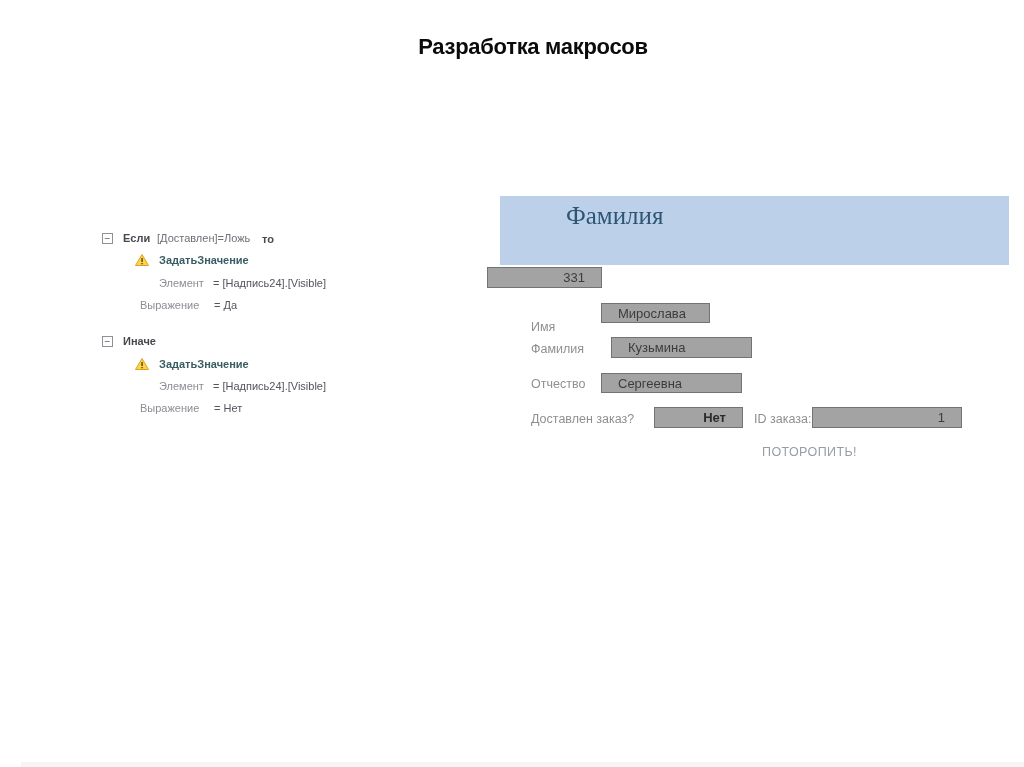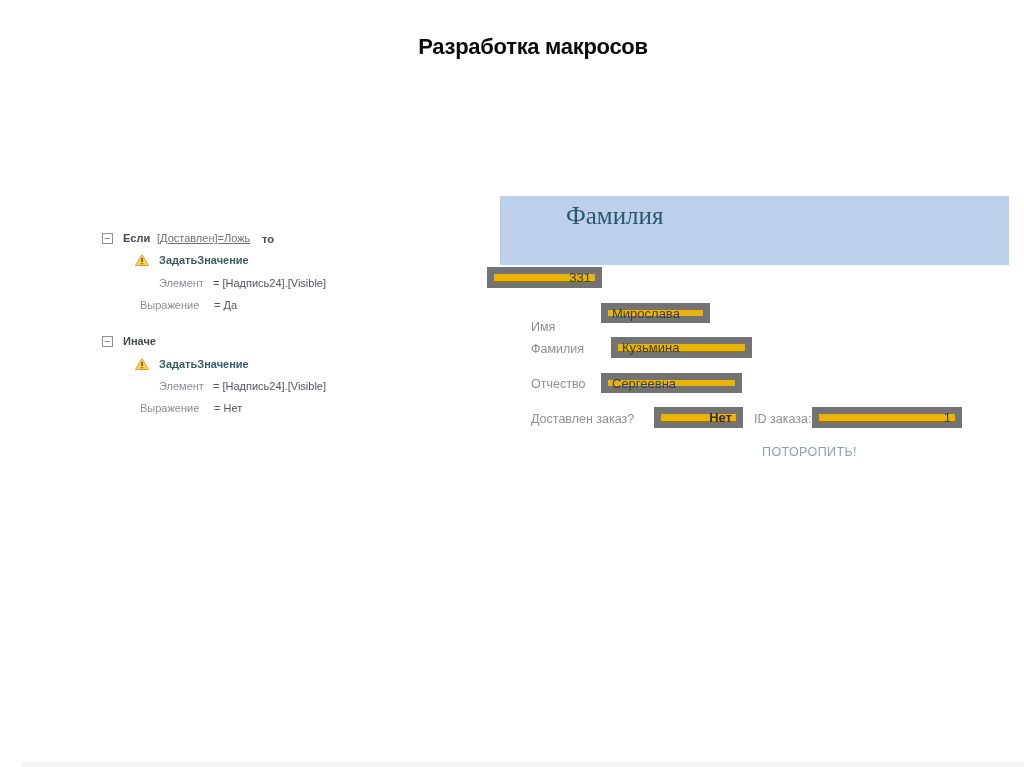--- a/index.html
+++ b/index.html
@@ -29,21 +29,21 @@
     font-size:19px;color:#141414;
     white-space:pre;
   }
   
   .macro{
     position:absolute;left:81px;top:232px;width:250px;height:190px;
     font-size:11px;color:#55565e;
   }
   .macro span{position:absolute;white-space:nowrap;}
   .m-kw{font-weight:bold;color:#47484f;}
-  .m-cond{color:#6f7077;text-decoration:underline;}
+  .m-cond{color:#6f7077;}
   .m-action{font-weight:bold;color:#395c63;}
   .m-arglabel{color:#8c8d93;}
   .m-argvalue{color:#54555c;}
   .collapse-box{
     position:absolute;width:11px;height:11px;
     border:1px solid #8f9096;background:#fdfdfd;
     display:flex;align-items:center;justify-content:center;
     font-size:10px;line-height:9px;color:#55565c;
     box-sizing:border-box;
   }
@@ -56,26 +56,26 @@
   .form-band{
     position:absolute;left:13px;top:0;width:509px;height:69px;
     background:#bdd0e9;
   }
   .form-title{
     position:absolute;left:79px;top:6px;
     font-family:"Liberation Serif",serif;
     font-size:25px;color:#2e5674;
   }
   .fbox{
-    position:absolute;background:#eab308;
-    border:7px solid #737373;
+    position:absolute;background:#a3a3a3;
+    border:1px solid #737373;
     box-sizing:border-box;
     font-size:13px;color:#3c3c3c;
     display:flex;align-items:center;
-    padding:0 4px;
+    padding:0 16px;
   }
   .fbox.right{justify-content:flex-end;}
   .flabel{
     position:absolute;color:#8f8f8f;font-size:12.5px;white-space:nowrap;
   }
   .hurry{
     position:absolute;left:275px;top:249px;
     color:#959da9;font-size:12.5px;letter-spacing:0.4px;
   }
 </style>

